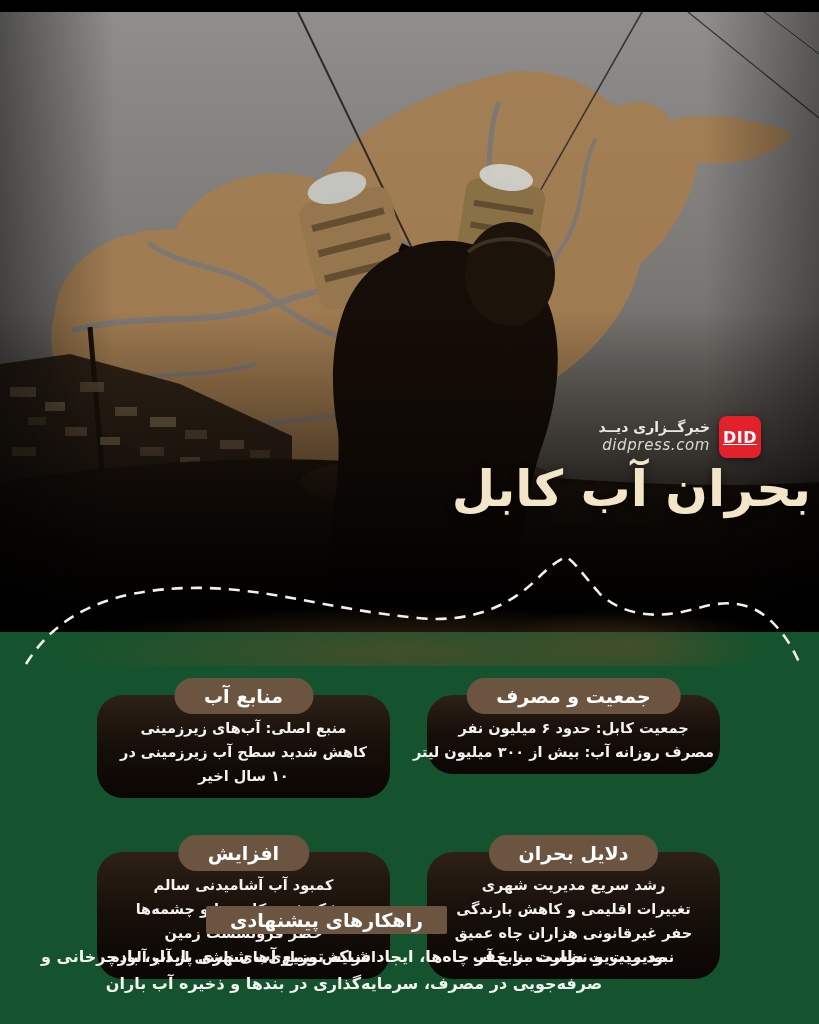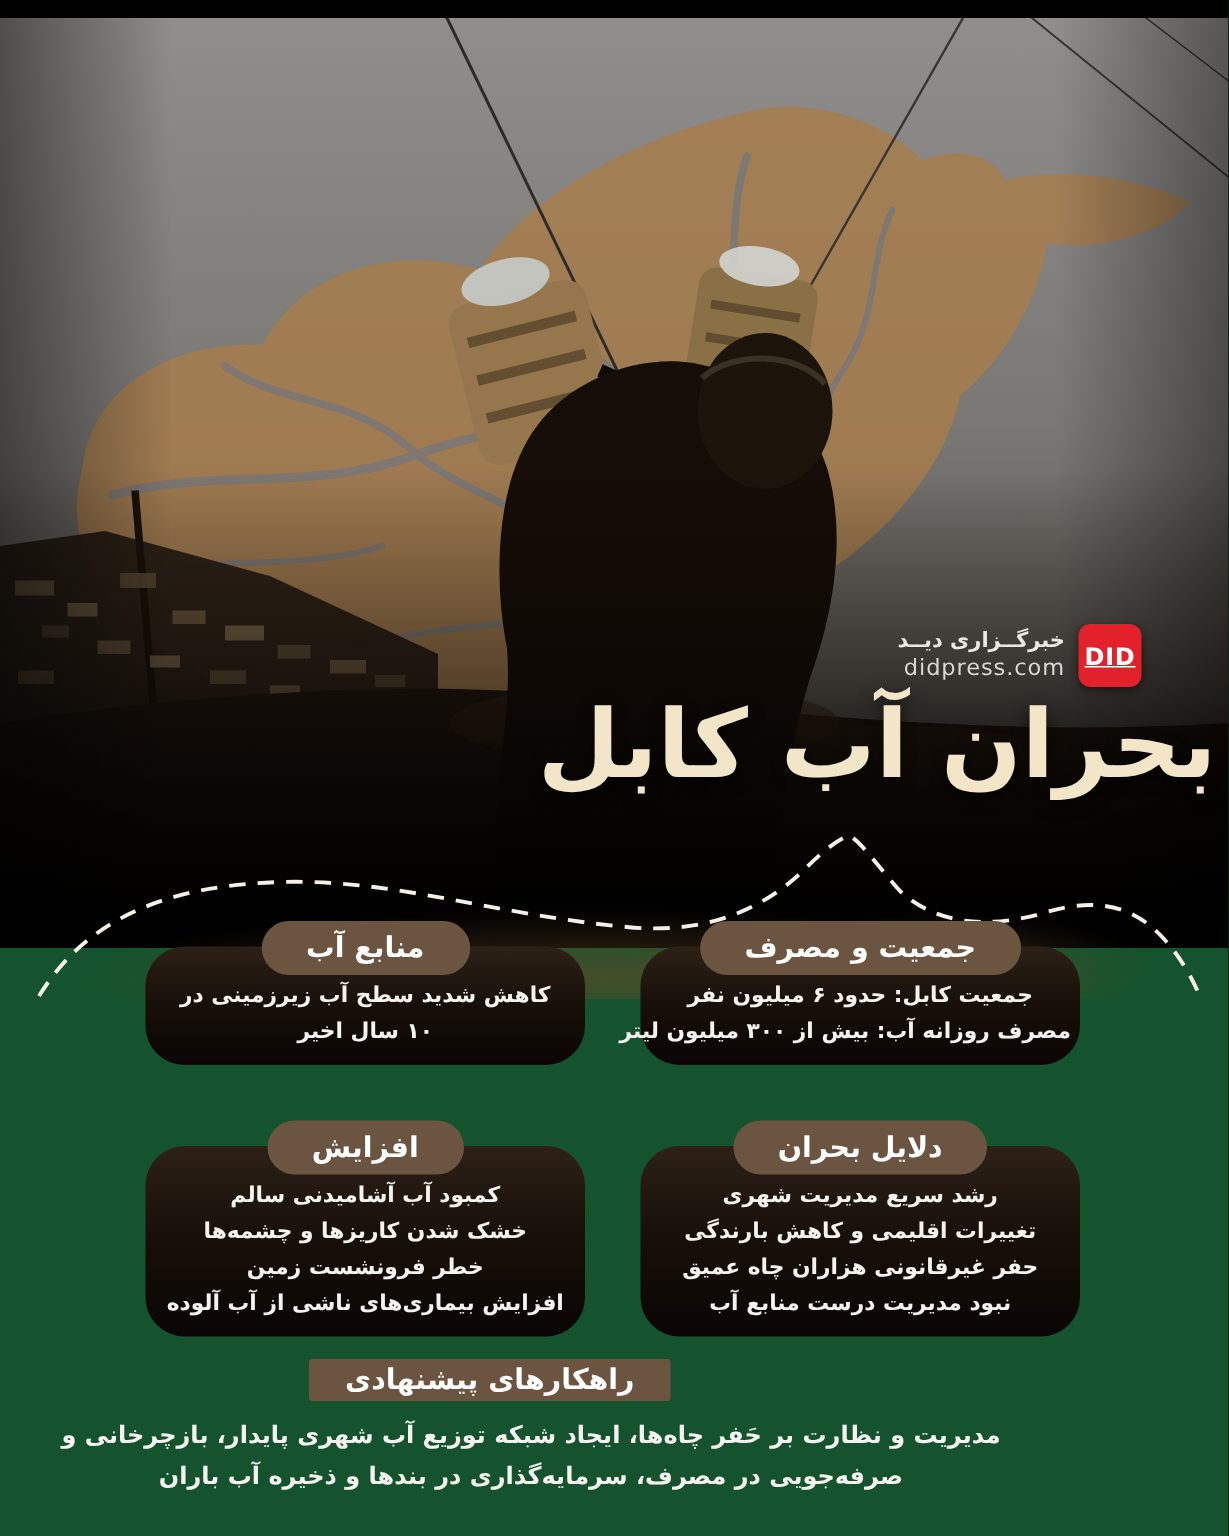--- a/index.html
+++ b/index.html
@@ -29,39 +29,39 @@
     background:linear-gradient(90deg,rgba(0,0,0,.45) 0%,rgba(0,0,0,0) 14%,rgba(0,0,0,0) 86%,rgba(0,0,0,.4) 100%);
     pointer-events:none;
   }
   
   .branding{
     position:absolute;top:404px;right:58px;
     display:flex;align-items:center;gap:9px;z-index:5;
   }
   .brand-text{text-align:right;line-height:1.3;}
   .agency-name{font-size:14px;color:#ece9e5;direction:rtl;font-weight:bold;}
-  .agency-site{font-size:15px;color:#dbd8d3;letter-spacing:.6px;}
+  .agency-site{font-size:15px;color:#dbd8d3;letter-spacing:.6px;font-style:italic;}
   .logo-box{
     width:42px;height:42px;background:var(--logo-red);border-radius:8px;
     display:flex;align-items:center;justify-content:center;
     box-shadow:0 2px 6px rgba(0,0,0,.5);
   }
   .logo-box span{color:#fff;font-weight:bold;font-size:16px;letter-spacing:.5px;text-decoration:underline;}
   
   .title{
     position:absolute;top:448px;right:8px;z-index:5;
-    font-size:63px;font-weight:bold;color:var(--title-cream);
+    font-size:50px;font-weight:bold;color:var(--title-cream);
     direction:rtl;white-space:nowrap;
     text-shadow:0 3px 10px rgba(0,0,0,.6);
   }
   
   .separator{position:absolute;top:542px;left:0;width:819px;height:112px;z-index:4;}
   
   .grid{
-    position:absolute;top:602px;left:97px;width:633px;z-index:5;
+    position:absolute;top:666px;left:97px;width:633px;z-index:5;
     display:grid;grid-template-columns:293px 293px;column-gap:47px;row-gap:15px;
     align-items:start;
     gap:37px;
   }
   .infobox{position:relative;padding-top:17px;}
   .pill{
     position:absolute;top:0;left:50%;transform:translateX(-50%);
     background:var(--accent-brown);color:#fff;
     font-size:19px;font-weight:bold;line-height:28px;
     padding:4px 30px;border-radius:20px;white-space:nowrap;direction:rtl;z-index:2;
@@ -214,20 +214,21 @@
     <ellipse cx="400" cy="98" rx="350" ry="46" fill="url(#glow)" opacity=".6"></ellipse>
     <ellipse cx="630" cy="92" rx="140" ry="38" fill="url(#glow)" opacity=".5"></ellipse>
     <path d="M 26 110 C 58 58 112 36 188 34 C 264 32 330 56 418 64 C 468 69 508 54 538 24 C 550 12 560 5 566 3 C 574 7 584 22 600 40 C 624 62 658 66 698 54 C 732 44 756 50 776 72 C 787 84 794 97 799 108" stroke="#f4f0e6" stroke-width="2.6" stroke-dasharray="11 8" fill="none"></path>
   </svg>
 
   <div class="grid">
 
     <section class="infobox">
       <div class="pill">منابع آب</div>
       <div class="box-body">
+        <div class="line">منبع اصلی: آب‌های زیرزمینی</div>
         <div class="line">کاهش شدید سطح آب زیرزمینی در</div>
         <div class="line">۱۰ سال اخیر</div>
       </div>
     </section>
 
     <section class="infobox">
       <div class="pill">جمعیت و مصرف</div>
       <div class="box-body">
         <div class="line">جمعیت کابل: حدود ۶ میلیون نفر</div>
         <div class="line">مصرف روزانه آب: بیش از ۳۰۰ میلیون لیتر</div>

